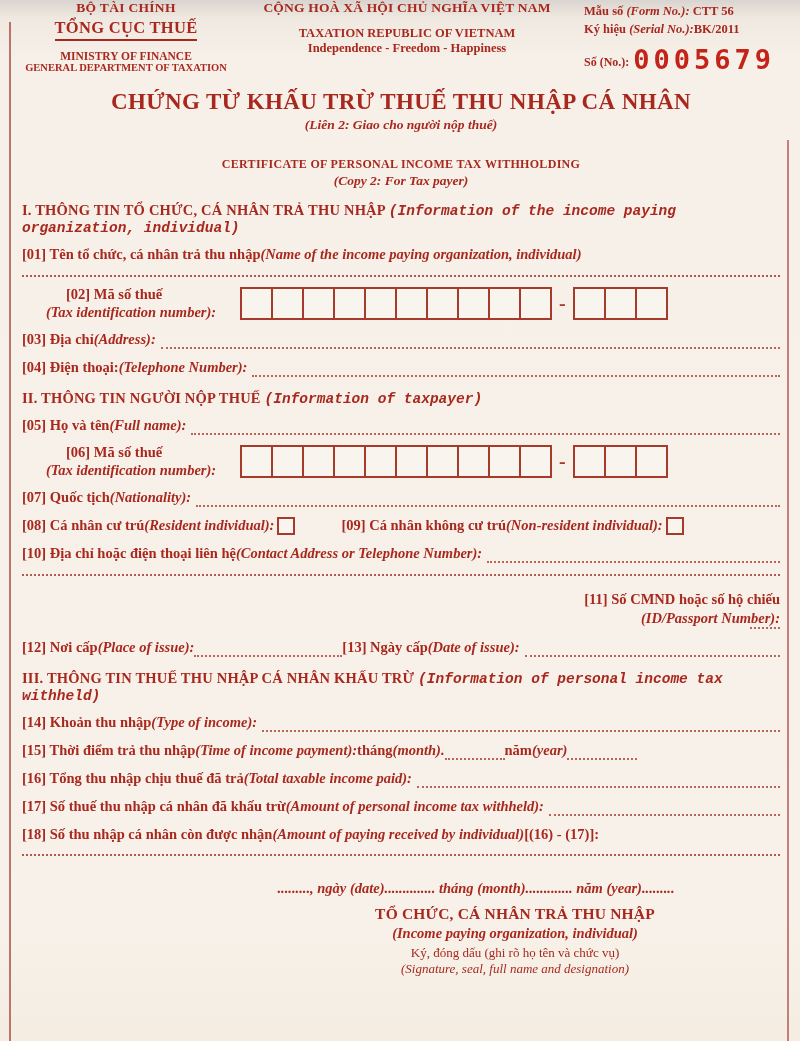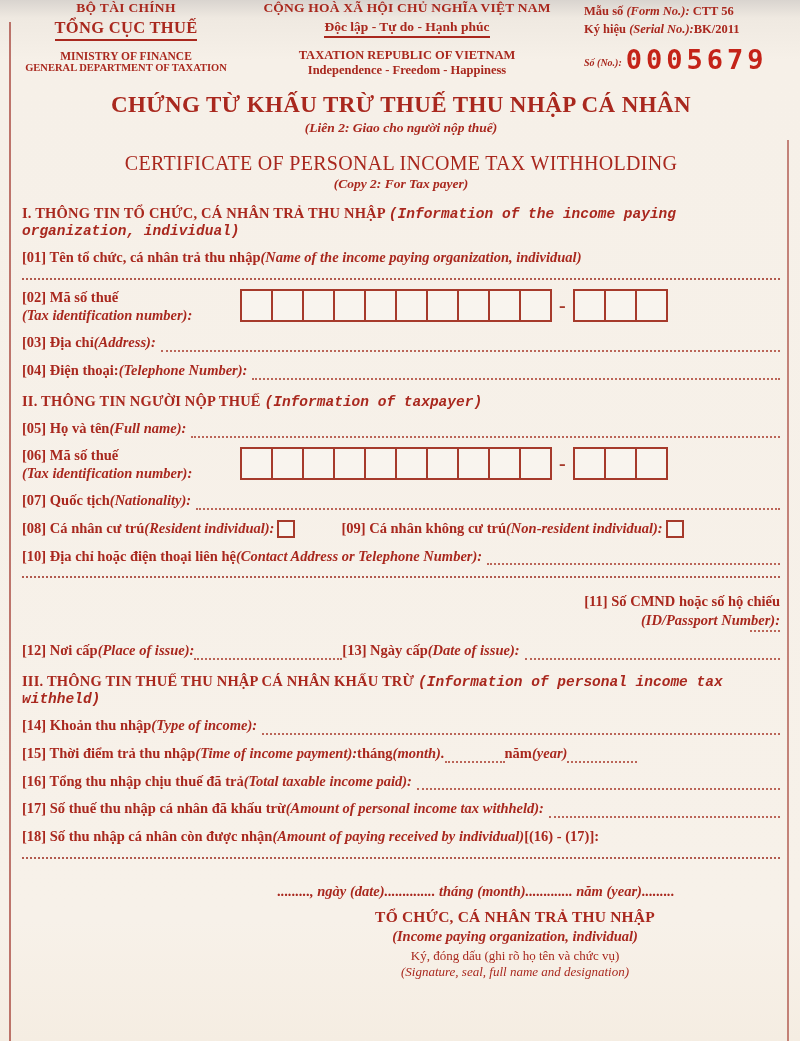--- a/index.html
+++ b/index.html
@@ -22,47 +22,47 @@
   .h-vn2 { font-weight:bold; font-size:16.5px; letter-spacing:.3px; display:inline-block; border-bottom:2px solid #a9281e; padding-bottom:1px; margin-top:2px; }
   .h-en1 { font-weight:bold; font-size:11.5px; margin-top:9px; }
   .h-en2 { font-weight:bold; font-size:10.5px; }
   .c-vn1 { font-weight:bold; font-size:13.5px; letter-spacing:.2px; }
   .c-vn2 { font-weight:bold; font-size:13.5px; display:inline-block; border-bottom:2px solid #a9281e; padding-bottom:1px; margin-top:3px; }
   .c-en1 { font-weight:bold; font-size:12.5px; margin-top:10px; }
   .c-en2 { font-weight:bold; font-size:12.5px; }
   .r-line { font-size:12.5px; font-weight:bold; line-height:1.45; white-space:nowrap; }
   .r-line .it { font-style:italic; font-weight:bold; }
   .serial-row { margin-top:6px; white-space:nowrap; }
-  .serial-label { font-style:italic; font-weight:bold; font-size:10px; }
+  .serial-label { font-weight:bold; font-size:12px; }
   .serial-value { font-family:"DejaVu Sans Mono",monospace; font-weight:bold; font-size:27px; letter-spacing:4px; color:#c42318; vertical-align:-3px; }
 
   
   .title-block { text-align:center; margin-top:14px; }
   .t-vn  { font-weight:bold; font-size:23px; letter-spacing:.4px; }
   .t-vns { font-weight:bold; font-style:italic; font-size:13.5px; margin-top:2px; }
-  .t-en  { font-weight:normal; font-size:20px; margin-top:16px; letter-spacing:.3px; }
+  .t-en  { font-weight:bold; font-size:12px; margin-top:24px; letter-spacing:.3px; }
   .t-ens { font-weight:bold; font-style:italic; font-size:13.5px; margin-top:1px; }
 
   
   .sec-h { font-size:14.5px; margin-top:13px; }
   .sec-h .b { font-weight:bold; letter-spacing:.2px; }
   .sec-h .i { font-style:italic; font-weight:bold;font-family:Liberation Mono, monospace; }
   .row { display:flex; align-items:flex-end; font-size:14.5px; margin-top:9px; line-height:1.3; }
   .row .b { font-weight:bold; white-space:nowrap; }
   .row .i { font-style:italic; font-weight:bold; white-space:nowrap; }
   .gap { width:5px; flex:none; }
   .fill { flex:1; border-bottom:2px dotted #bb6558; height:1.05em; min-width:30px; }
   .fill-short { width:148px; flex:none; border-bottom:2px dotted #bb6558; height:1.05em; }
   .hline { border-bottom:2px dotted #b25a4e; height:0; margin-top:11px; }
 
   
   .tin-row { display:flex; align-items:center; margin-top:8px; }
   .tin-label { width:218px; flex:none; font-size:14.5px; line-height:1.25; }
-  .tin-label .b { font-weight:bold; }
-  .tin-label .i { font-style:italic; font-weight:bold; }
+  .tin-label .b { font-weight:bold;margin-left:44px; }
+  .tin-label .i { font-style:italic; font-weight:bold;text-align:center; }
   .boxes { display:flex; }
   .cell { width:33px; height:33px; border:2px solid #a63a2b; margin-left:-2px; background:rgba(255,255,255,.25); box-sizing:border-box; flex:none; }
   .boxes .cell:first-child { margin-left:0; }
   .dash { font-weight:bold; font-size:20px; padding:0 7px; color:#a63a2b; }
 
   .checkbox { display:inline-block; width:14px; height:14px; border:2px solid #a63a2b; vertical-align:-2px; margin-left:3px; background:rgba(255,255,255,.3); }
 
   
   .date-line { font-size:14.5px; font-weight:bold; font-style:italic; margin-top:24px; text-align:center; padding-left:150px; }
   .sig-block { width:450px; margin:8px 40px 0 auto; text-align:center; }
@@ -82,21 +82,20 @@
 
     <div class="hdr">
       <div class="hdr-left">
         <div class="h-vn1">BỘ TÀI CHÍNH</div>
         <div><span class="h-vn2">TỔNG CỤC THUẾ</span></div>
         <div class="h-en1">MINISTRY OF FINANCE</div>
         <div class="h-en2">GENERAL DEPARTMENT OF TAXATION</div>
       </div>
       <div class="hdr-center">
         <div class="c-vn1">CỘNG HOÀ XÃ HỘI CHỦ NGHĨA VIỆT NAM</div>
-        <div><span class="c-vn2">Độc lập - Tự do - Hạnh phúc</span></div>
         <div class="c-en1">TAXATION REPUBLIC OF VIETNAM</div>
         <div class="c-en2">Independence - Freedom - Happiness</div>
       </div>
       <div class="hdr-right">
         <div class="r-line"><span>Mẫu số </span><span class="it">(Form No.):</span><span> CTT 56</span></div>
         <div class="r-line"><span>Ký hiệu </span><span class="it">(Serial No.):</span><span>BK/2011</span></div>
         <div class="serial-row"><span class="serial-label">Số (No.):</span> <span class="serial-value">0005679</span></div>
       </div>
     </div>
 

